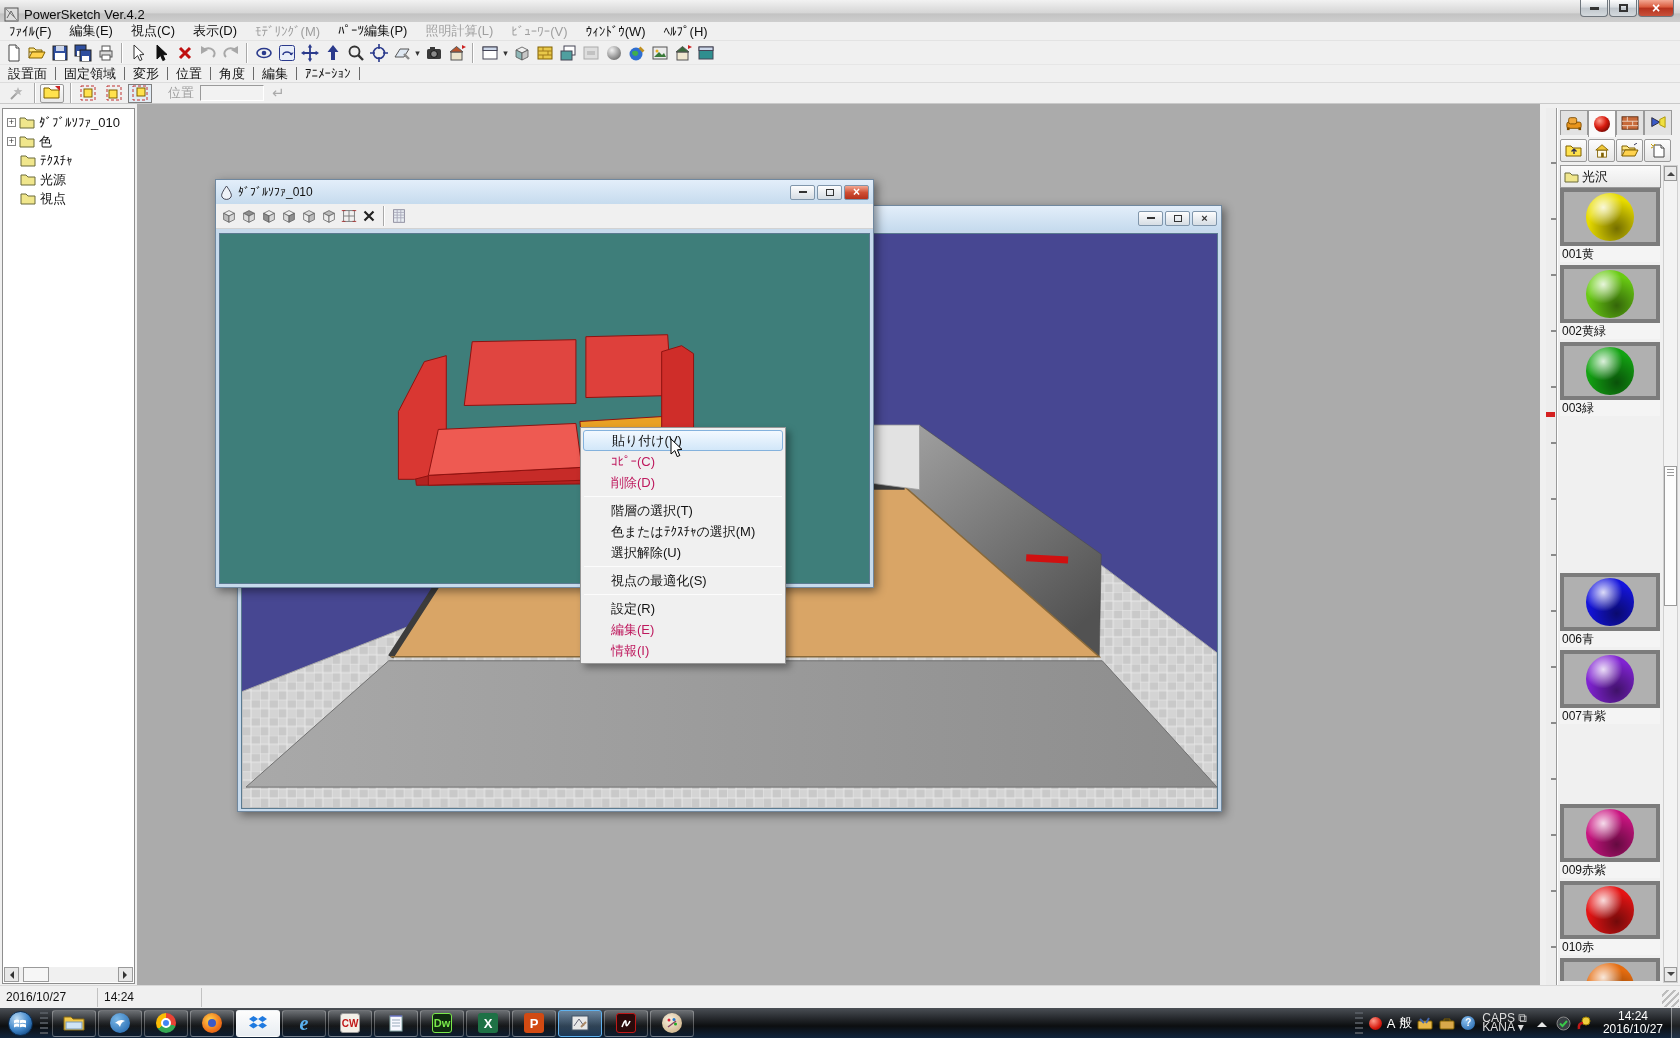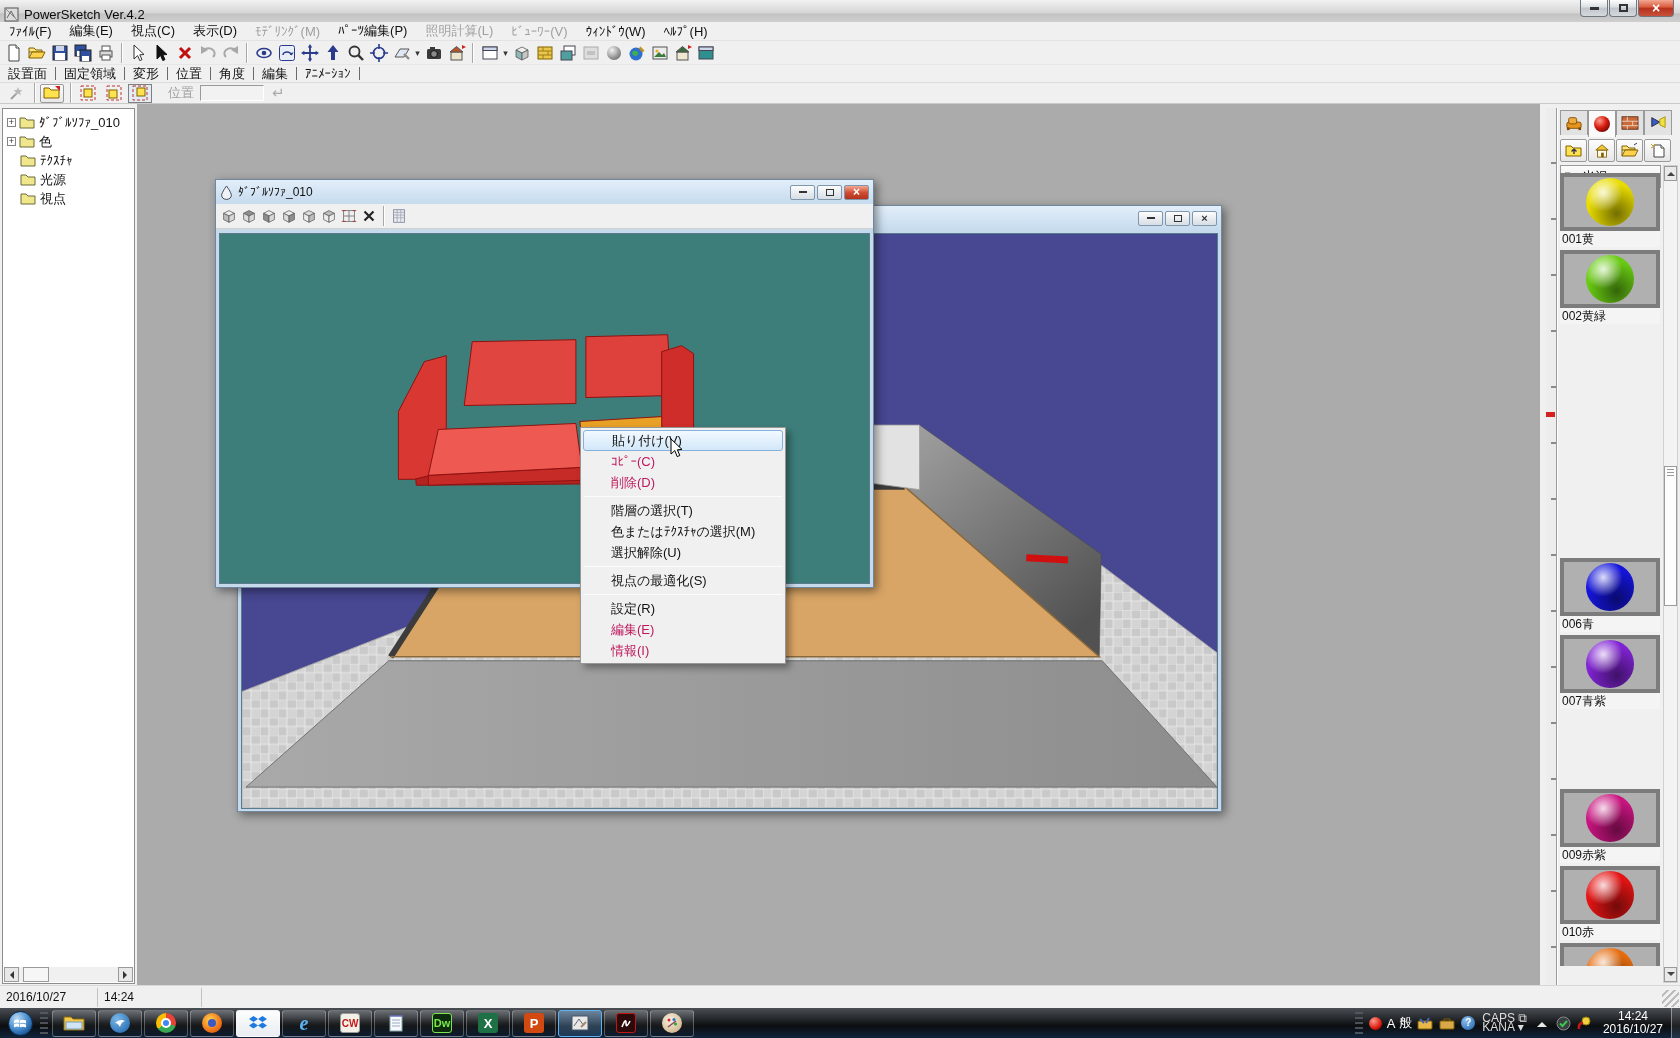--- a/index.html
+++ b/index.html
@@ -80,21 +80,21 @@
 .gutter .ticks{position:absolute;right:0;top:0;width:5px;height:100%;background:repeating-linear-gradient(to bottom,transparent 0 54px,#8a8a8a 54px 56px)}
 .reddash{position:absolute;left:0;top:304px;width:9px;height:5px;background:#d42020}
 .panel{left:1557px;top:108px;width:123px;height:877px;background:#f0f0f0;border-left:1px solid #fff}
 .ptabs{position:absolute;left:2px;top:2px;display:flex}
 .ptab{width:28px;height:25px;border:1px solid #9a9a9a;border-bottom:none;background:#e2e2e2;display:flex;align-items:center;justify-content:center}
 .ptab.active{background:#fafafa;height:27px}
 .pbtns{position:absolute;left:2px;top:31px;display:flex}
 .pbtn{width:27px;height:23px;border:1px solid #9a9a9a;border-radius:2px;background:linear-gradient(#fdfdfd,#e6e6e6);display:flex;align-items:center;justify-content:center;margin-right:1px}
 .phead{position:absolute;left:2px;top:57px;width:101px;height:23px;border:1px solid #9a9a9a;background:linear-gradient(#fbfbfb,#e9e9e9);display:flex;align-items:center;padding-left:3px}
 .phead .lbl{font-size:13px;margin-left:3px}
-.plist{position:absolute;left:2px;top:65px;width:104px;height:793px;overflow:hidden}
+.plist{position:absolute;left:2px;top:80px;width:104px;height:793px;overflow:hidden}
 .pitem{position:absolute;left:0;width:101px}
 .pframe{width:100px;height:58px;border:4px solid #7c7c7c;background:#b0b0b0;display:flex;align-items:center;justify-content:center}
 .sphere{width:48px;height:48px;border-radius:50%}
 .plabel{width:100px;height:16px;background:#f4f4f4;font-size:12px;line-height:16px;padding-left:2px}
 .pscroll{position:absolute;right:2px;top:57px;width:15px;height:818px;background:#f3f3f3;border:1px solid #d0d0d0}
 .sbtn{position:absolute;left:0;width:13px;height:15px;background:#e9e9e9;border:1px solid #9a9a9a;display:flex;align-items:center;justify-content:center}
 .tri-u{width:0;height:0;border:4px solid transparent;border-bottom-color:#444;margin-top:-3px}
 .tri-d{width:0;height:0;border:4px solid transparent;border-top-color:#444;margin-bottom:-3px}
 .sthumb{position:absolute;left:0;top:300px;width:13px;height:140px;background:#fdfdfd;border:1px solid #9a9a9a}
 .sthumb i{display:block;height:1px;background:#9a9a9a;margin:2px 2px 0}
@@ -704,20 +704,26 @@
           <div class="sphere" style="background: radial-gradient(circle at 36% 30%, rgba(255, 255, 255, 0.85), rgba(255, 255, 255, 0) 42%), radial-gradient(circle at 64% 74%, rgba(0, 0, 0, 0.5), rgba(0, 0, 0, 0) 62%), rgb(232, 220, 0);"></div>
         </div>
         <div class="plabel">001黄</div>
       </div>
     <div class="pitem" style="top:77px">
         <div class="pframe">
           <div class="sphere" style="background: radial-gradient(circle at 36% 30%, rgba(255, 255, 255, 0.85), rgba(255, 255, 255, 0) 42%), radial-gradient(circle at 64% 74%, rgba(0, 0, 0, 0.5), rgba(0, 0, 0, 0) 62%), rgb(105, 203, 19);"></div>
         </div>
         <div class="plabel">002黄緑</div>
       </div>
+    <div class="pitem" style="top:154px">
+        <div class="pframe">
+          <div class="sphere" style="background: radial-gradient(circle at 36% 30%, rgba(255, 255, 255, 0.85), rgba(255, 255, 255, 0) 42%), radial-gradient(circle at 64% 74%, rgba(0, 0, 0, 0.5), rgba(0, 0, 0, 0) 62%), rgb(19, 163, 19);"></div>
+        </div>
+        <div class="plabel">003緑</div>
+      </div>
     <div class="pitem" style="top:385px">
         <div class="pframe">
           <div class="sphere" style="background: radial-gradient(circle at 36% 30%, rgba(255, 255, 255, 0.85), rgba(255, 255, 255, 0) 42%), radial-gradient(circle at 64% 74%, rgba(0, 0, 0, 0.5), rgba(0, 0, 0, 0) 62%), rgb(20, 20, 220);"></div>
         </div>
         <div class="plabel">006青</div>
       </div>
     <div class="pitem" style="top:462px">
         <div class="pframe">
           <div class="sphere" style="background: radial-gradient(circle at 36% 30%, rgba(255, 255, 255, 0.85), rgba(255, 255, 255, 0) 42%), radial-gradient(circle at 64% 74%, rgba(0, 0, 0, 0.5), rgba(0, 0, 0, 0) 62%), rgb(128, 35, 210);"></div>
         </div>

